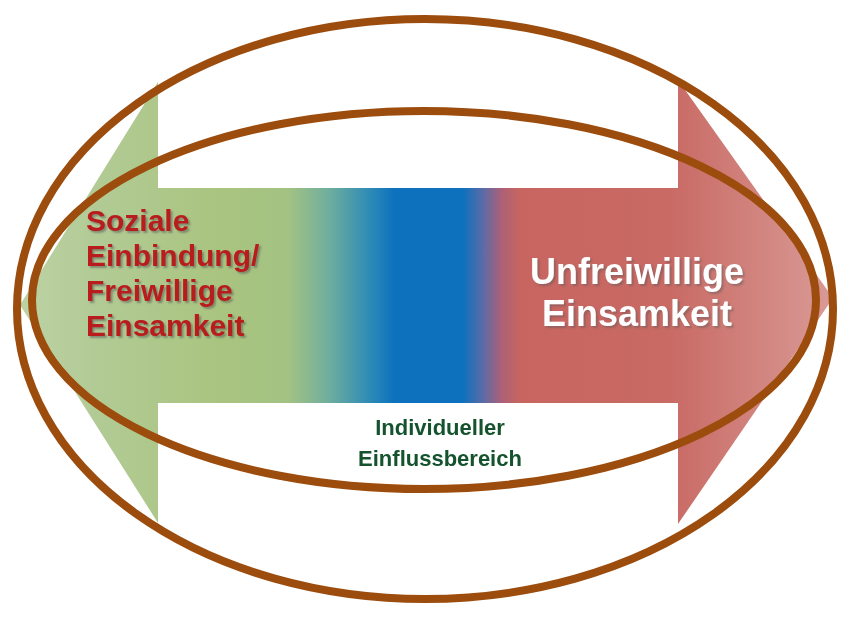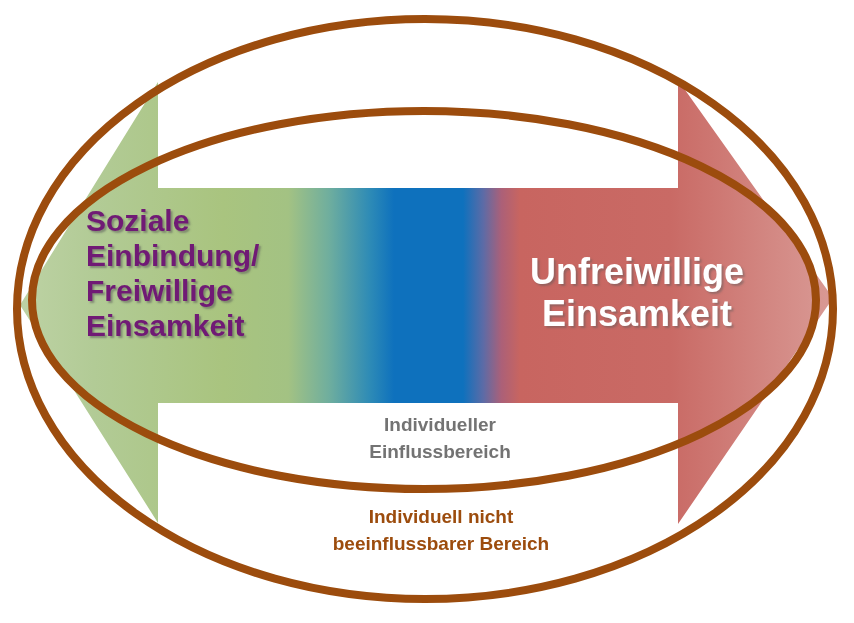--- a/index.html
+++ b/index.html
@@ -34,37 +34,37 @@
     line-height: 1.17;
     white-space: pre-line;
     pointer-events: none;
   }
   #label-left {
     left: 86px;
     top: 203px;
     width: 250px;
     text-align: left;
     font-size: 30px;
-    color: #701a75;
+    color: #b91c1c;
     text-shadow: 2px 2px 2px rgba(90,90,90,0.55);
   }
   #label-right {
     left: 512px;
     top: 251px;
     width: 250px;
     font-size: 36px;
     color: #ffffff;
     text-shadow: 2px 2px 2px rgba(90,90,90,0.45);
   }
   #label-inner {
     left: 310px;
     top: 412px;
     width: 260px;
-    font-size: 19px;
-    color: #737373;
+    font-size: 22px;
+    color: #14532d;
     line-height: 1.42;
   }
   #label-outer {
     left: 296px;
     top: 504px;
     width: 290px;
     font-size: 19px;
     color: #9c4c0d;
     line-height: 1.42;
   }
@@ -116,16 +116,14 @@
 Einbindung/
 Freiwillige
 Einsamkeit</div>
 
   <div class="lbl" id="label-right">Unfreiwillige
 Einsamkeit</div>
 
   <div class="lbl" id="label-inner">Individueller
 Einflussbereich</div>
 
-  <div class="lbl" id="label-outer">Individuell nicht
-beeinflussbarer Bereich</div>
 
 </div>
 
 </body></html>

